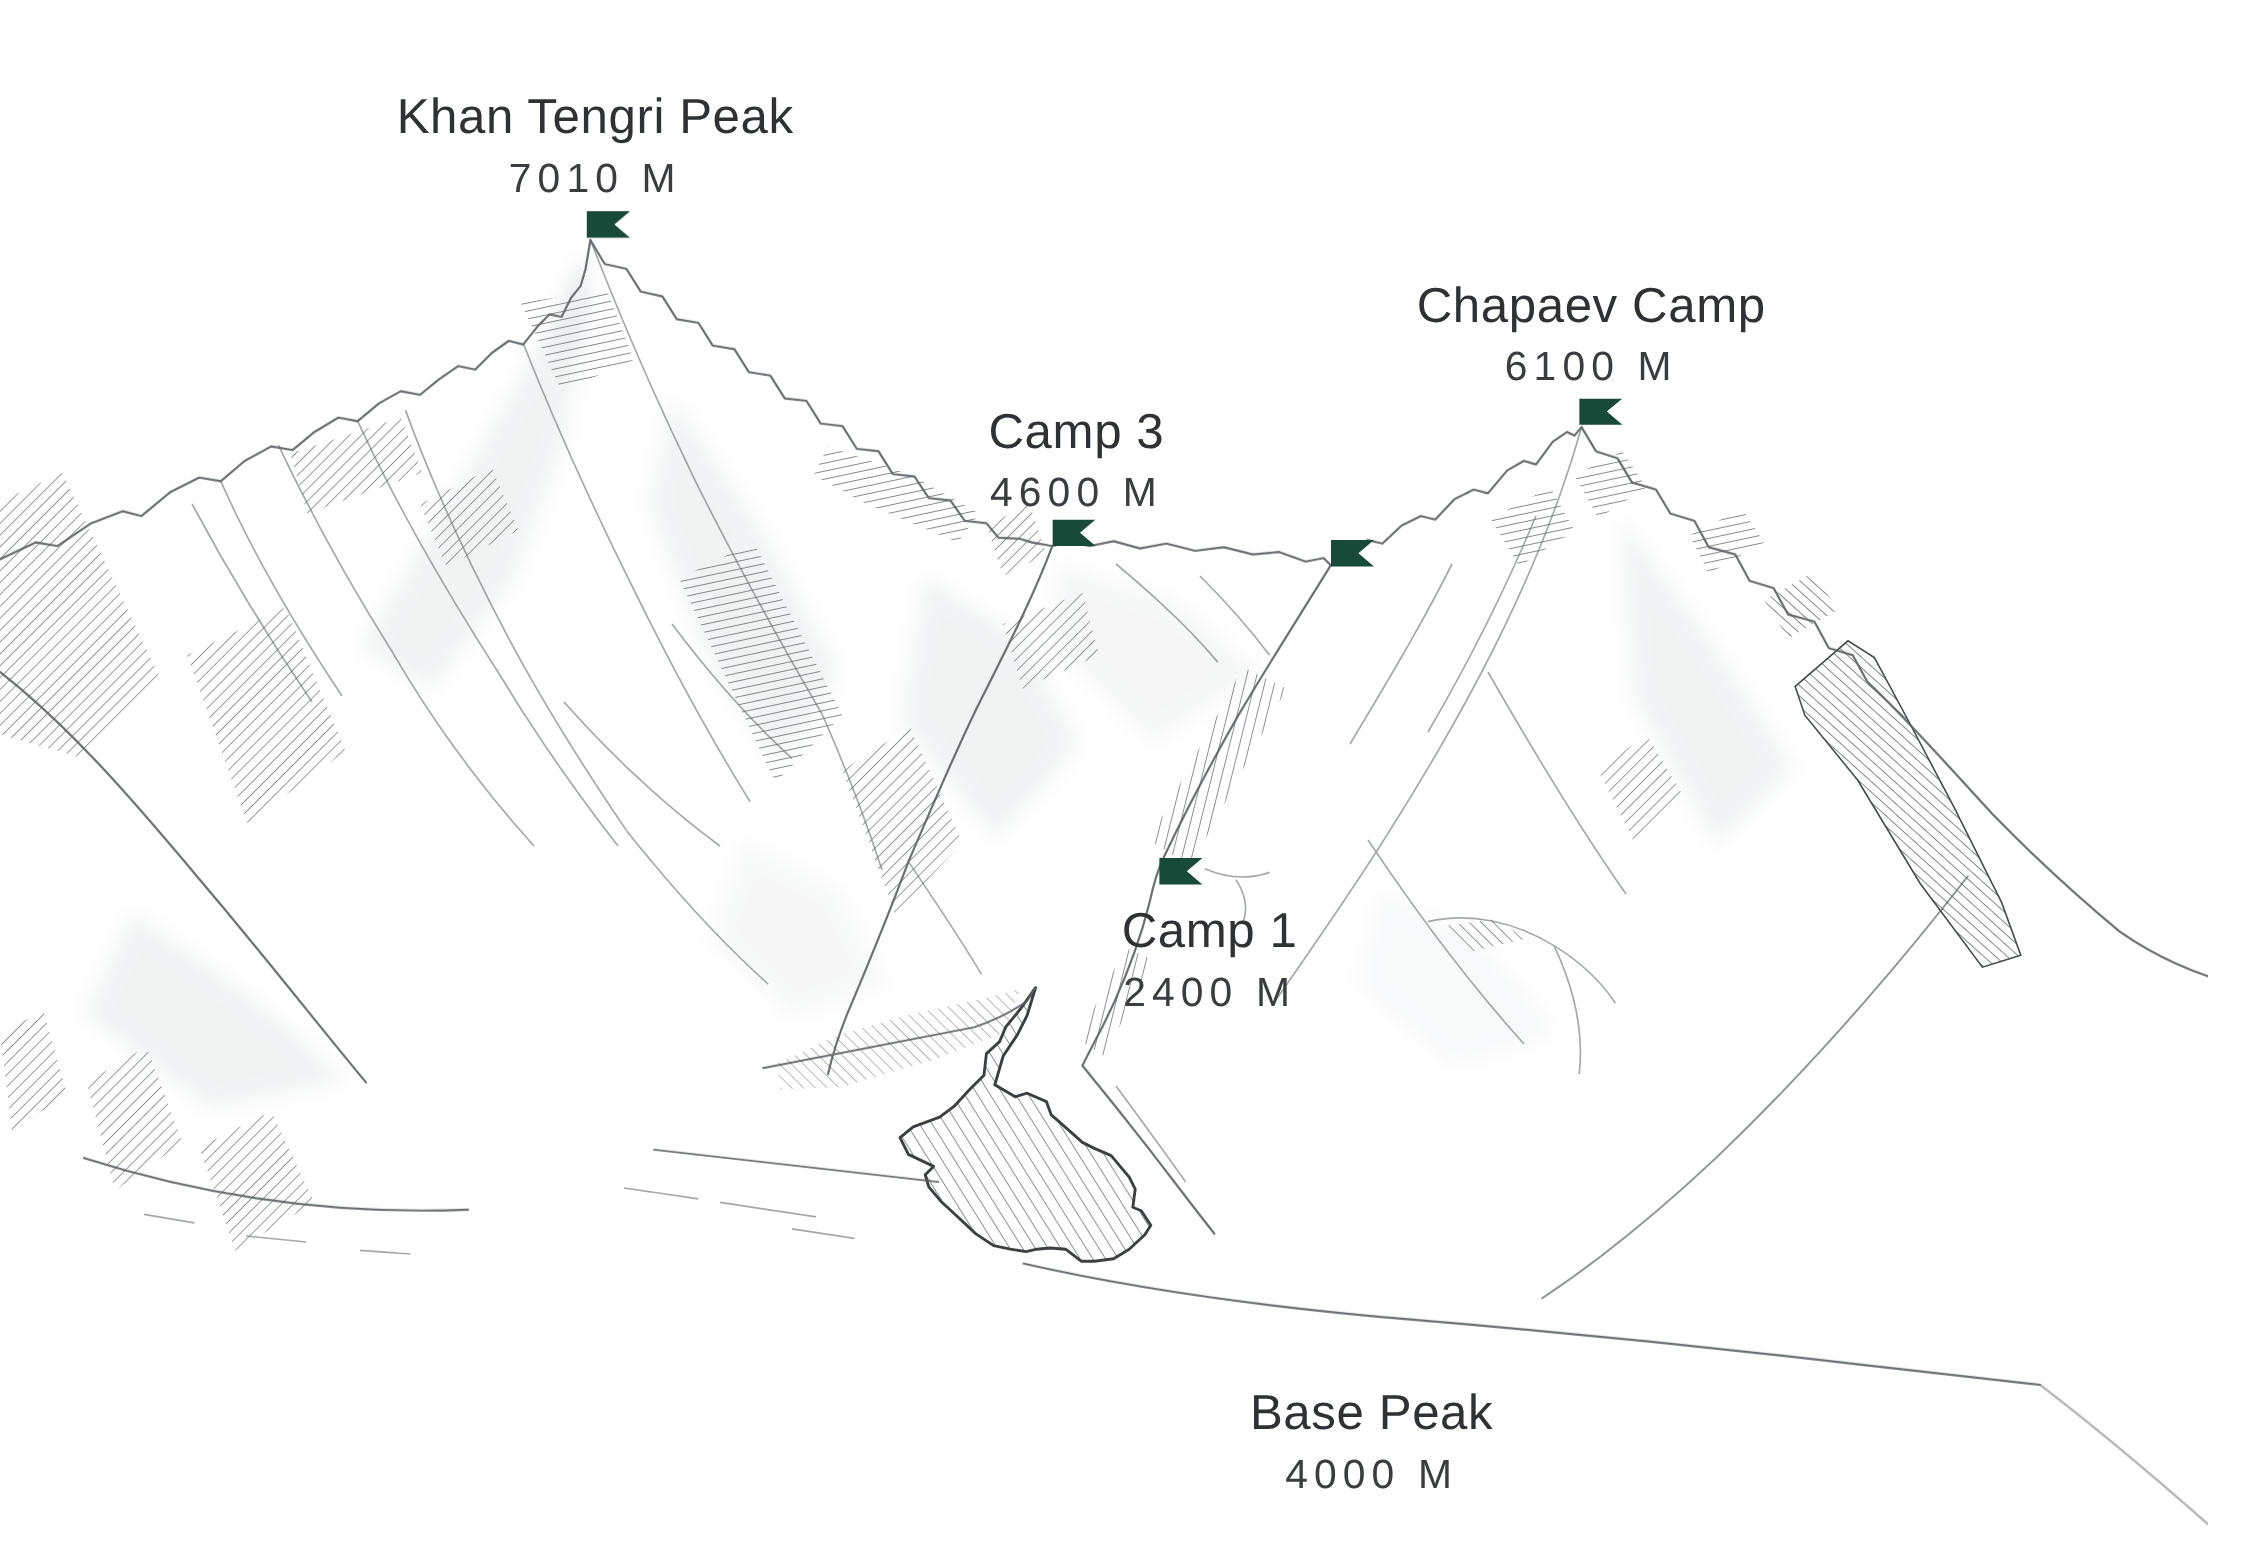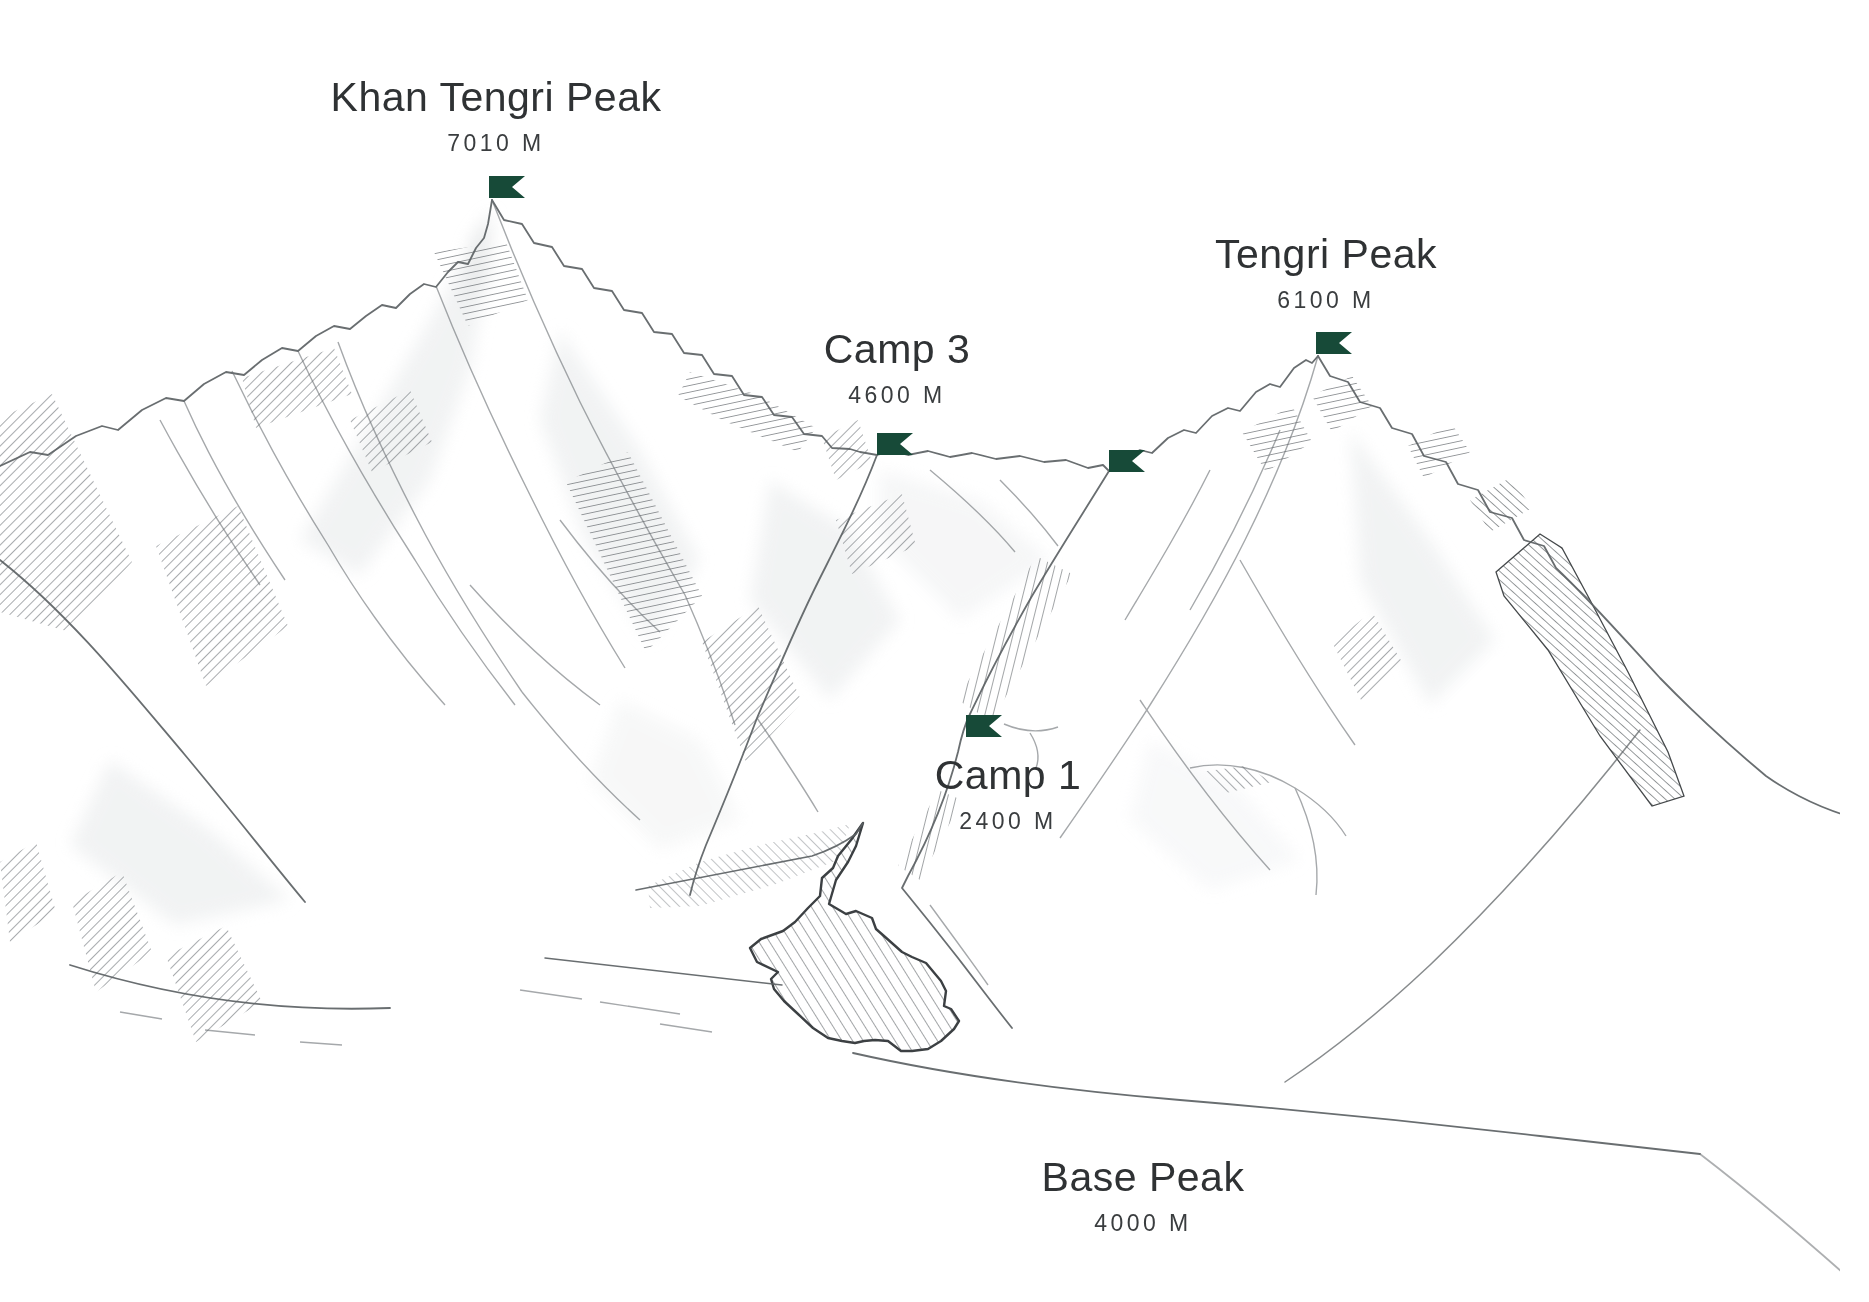--- a/index.html
+++ b/index.html
@@ -1,24 +1,24 @@
 <!DOCTYPE html>
 <html><head>
 <meta charset="utf-8">
 <style>
   html,body { margin:0; padding:0; background:#fff; }
   .canvas { position:relative; width:1840px; height:1302px; background:#ffffff; overflow:hidden;
             font-family:"Liberation Sans", sans-serif; }
   .sketch { position:absolute; left:0; top:0; }
   .marker { position:absolute; text-align:center; transform:translateX(-50%); white-space:nowrap; }
   .marker .title { font-size:41px; color:#2f3234; letter-spacing:0.5px; }
-  .marker .elev  { font-size:23px; color:#3a3d3f; letter-spacing:0.15em; margin-top:9px; }
+  .marker .elev  { font-size:34px; color:#3a3d3f; letter-spacing:0.15em; margin-top:9px; }
   #mk-khan    { left:496px;  top:74px;  }
   #mk-chapaev { left:1326px; top:231px; }
-  #mk-camp3   { left:897px;  top:326px; }
+  #mk-camp3   { left:897px;  top:336px; }
   #mk-camp2   { left:1177px; top:484px; }
   #mk-camp1   { left:1008px; top:752px; }
   #mk-base    { left:1143px; top:1154px;}
   .flag { position:absolute; width:36px; height:23px; }
   #fl-khan    { left:489px;  top:176px; }
   #fl-chapaev { left:1316px; top:332px; }
   #fl-camp3   { left:877px;  top:433px; }
   #fl-camp2   { left:1109px; top:450px; }
   #fl-camp1   { left:966px;  top:715px; }
 </style>
@@ -142,21 +142,21 @@
       <path d="M205,1030 l50,5"></path>
       <path d="M300,1042 l42,3"></path>
     </g>
   </svg>
 
   <div class="marker" id="mk-khan">
     <div class="title">Khan Tengri Peak</div>
     <div class="elev">7010 M</div>
   </div>
   <div class="marker" id="mk-chapaev">
-    <div class="title">Tengri Peak</div>
+    <div class="title">Chapaev Camp</div>
     <div class="elev">6100 M</div>
   </div>
   <div class="marker" id="mk-camp3">
     <div class="title">Camp 3</div>
     <div class="elev">4600 M</div>
   </div>
   <div class="marker" id="mk-camp1">
     <div class="title">Camp 1</div>
     <div class="elev">2400 M</div>
   </div>

